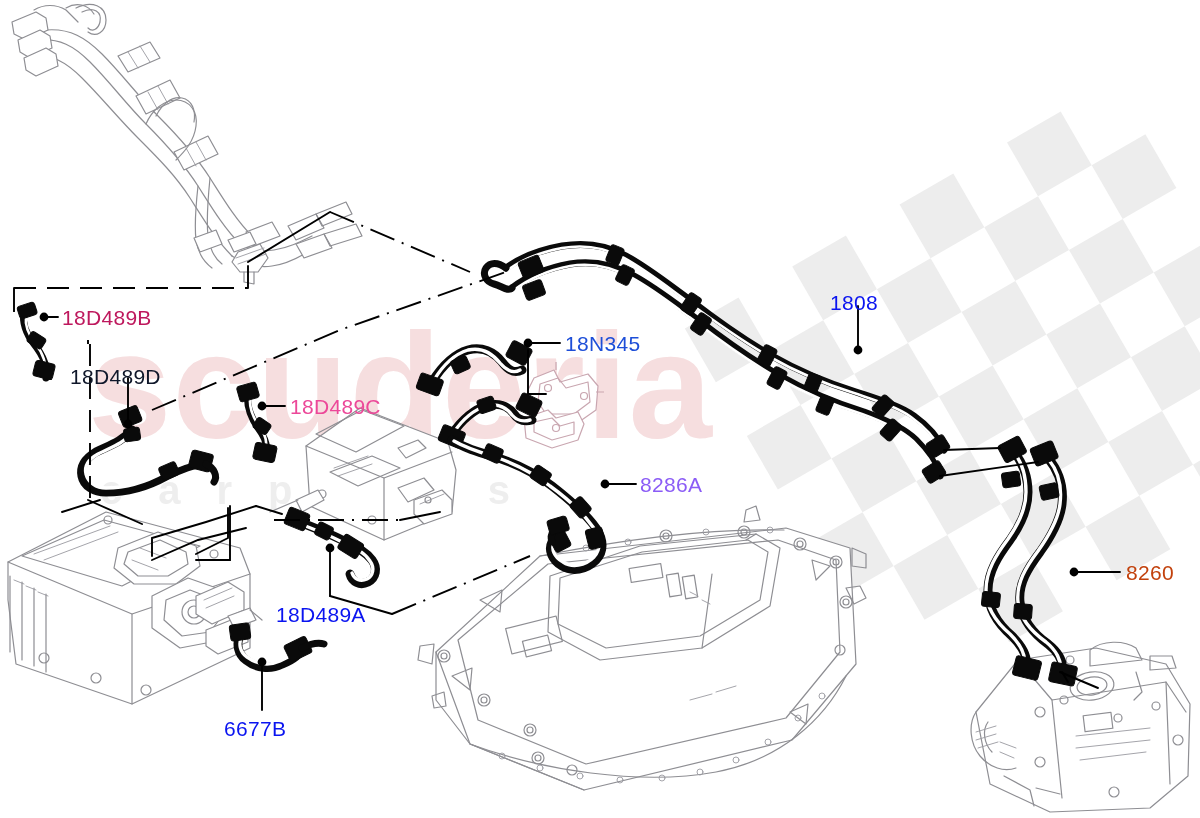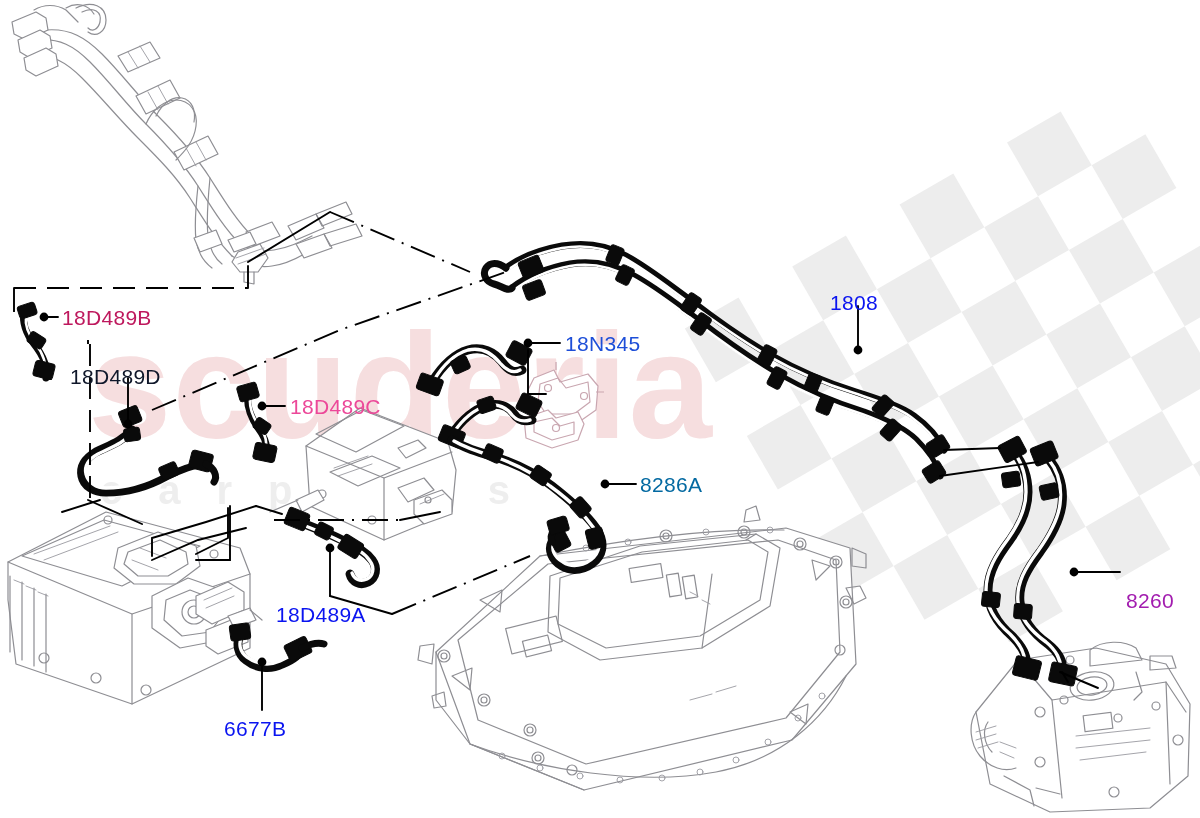--- a/index.html
+++ b/index.html
@@ -576,21 +576,21 @@
   <div class="callout-label" style="left: 62px; top: 307px; color: #be185d;">18D489B</div>
 
   <div class="callout-label" style="left: 70px; top: 366px; color: #0f172a;">18D489D</div>
 
   <div class="callout-label" style="left: 565px; top: 333px; color: #1d4ed8;">18N345</div>
 
   <div class="callout-label" style="left: 290px; top: 396px; color: #ec4899;">18D489C</div>
 
   <div class="callout-label" style="left: 830px; top: 292px; color: rgb(10, 20, 240);">1808</div>
 
-  <div class="callout-label" style="left: 640px; top: 474px; color: #0369a1;">8286A</div>
-
-  <div class="callout-label" style="left: 1126px; top: 590px; color: #a21caf;">8260</div>
+  <div class="callout-label" style="left: 640px; top: 474px; color: #8b5cf6;">8286A</div>
+
+  <div class="callout-label" style="left: 1126px; top: 562px; color: #c2410c;">8260</div>
 
   <div class="callout-label" style="left: 276px; top: 604px; color: rgb(10, 20, 240); text-align: right;">18D489A</div>
 
   <div class="callout-label" style="left: 224px; top: 718px; color: rgb(10, 20, 240);">6677B</div>
 
 </div>
 
 </body></html>

